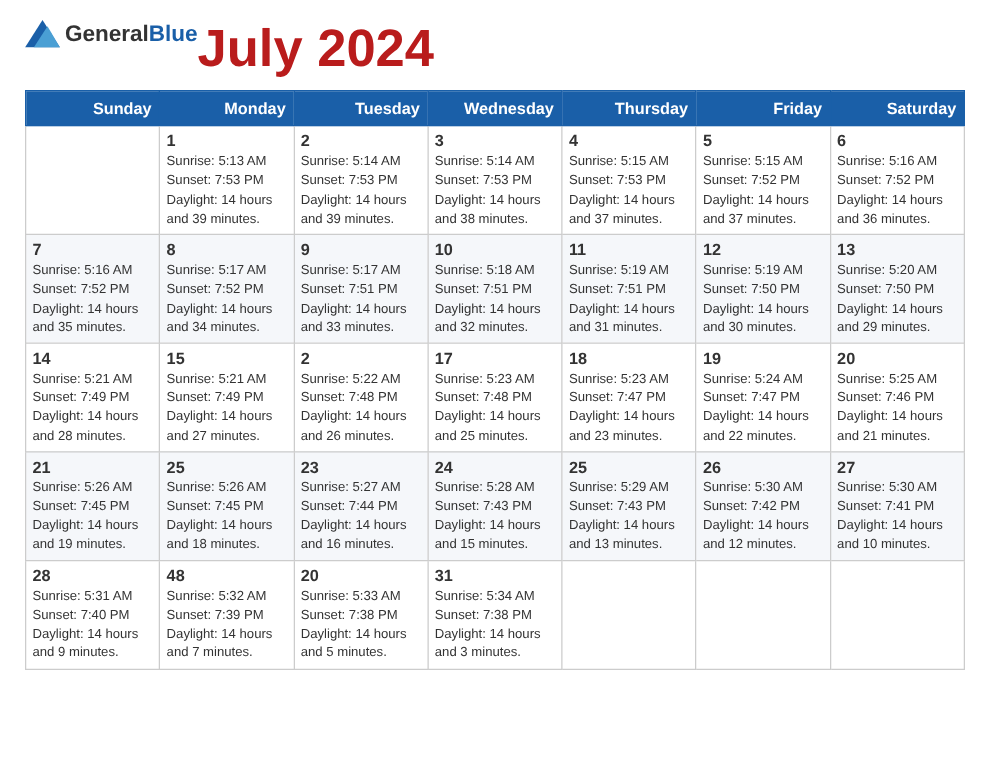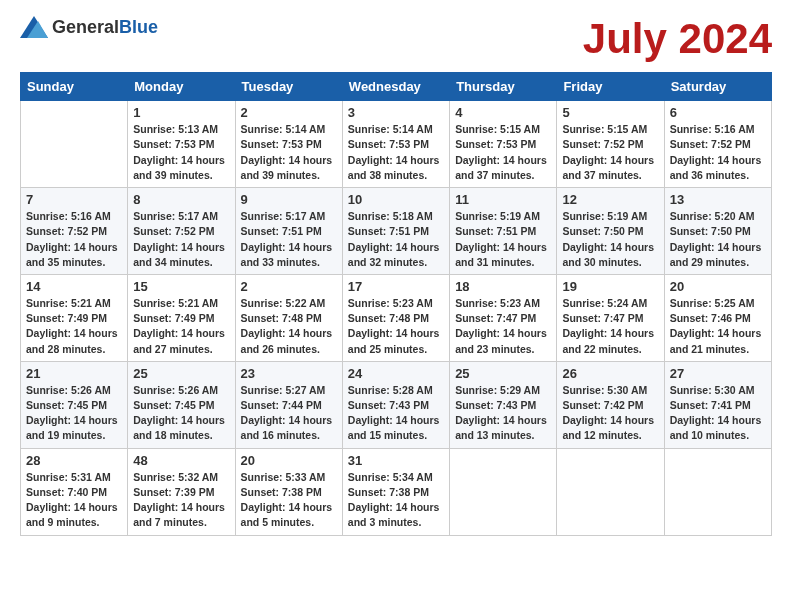--- a/index.html
+++ b/index.html
@@ -5,21 +5,20 @@
     * { box-sizing: border-box; margin: 0; padding: 0; }
     body {
       font-family: Arial, Helvetica, sans-serif;
       background: #fff;
       width: 792px;
       min-height: 612px;
       padding: 16px 20px;
     }
     .header-area {
       display: flex;
-      justify-content: space-between;
       align-items: flex-start;
       margin-bottom: 10px;
     }
     .logo {
       display: flex;
       align-items: center;
       gap: 4px;
     }
     .logo-text-general {
       font-size: 18px;
@@ -49,21 +48,21 @@
       color: #333;
     }
     .calendar-table {
       width: 100%;
       border-collapse: collapse;
       font-size: 11px;
     }
     .calendar-table th {
       background-color: #1a5fa8;
       color: #fff;
-      text-align: left;
+      text-align: right;
       padding: 6px 6px;
       font-size: 13px;
       font-weight: bold;
       border: 1px solid #1a5fa8;
     }
     .calendar-table td {
       vertical-align: top;
       border: 1px solid #ccc;
       padding: 4px 5px;
       width: calc(100% / 7);
@@ -76,21 +75,20 @@
     .day-number {
       font-size: 13px;
       font-weight: bold;
       color: #333;
       margin-bottom: 2px;
     }
     .day-info {
       color: #333;
       font-size: 10.5px;
       line-height: 1.45;
-      font-weight: bold;
     }
     .empty-cell {
       background: #f9f9f9;
     }
   </style>
 </head>
 <body>
 
 <div class="header-area">
   <div class="logo">

